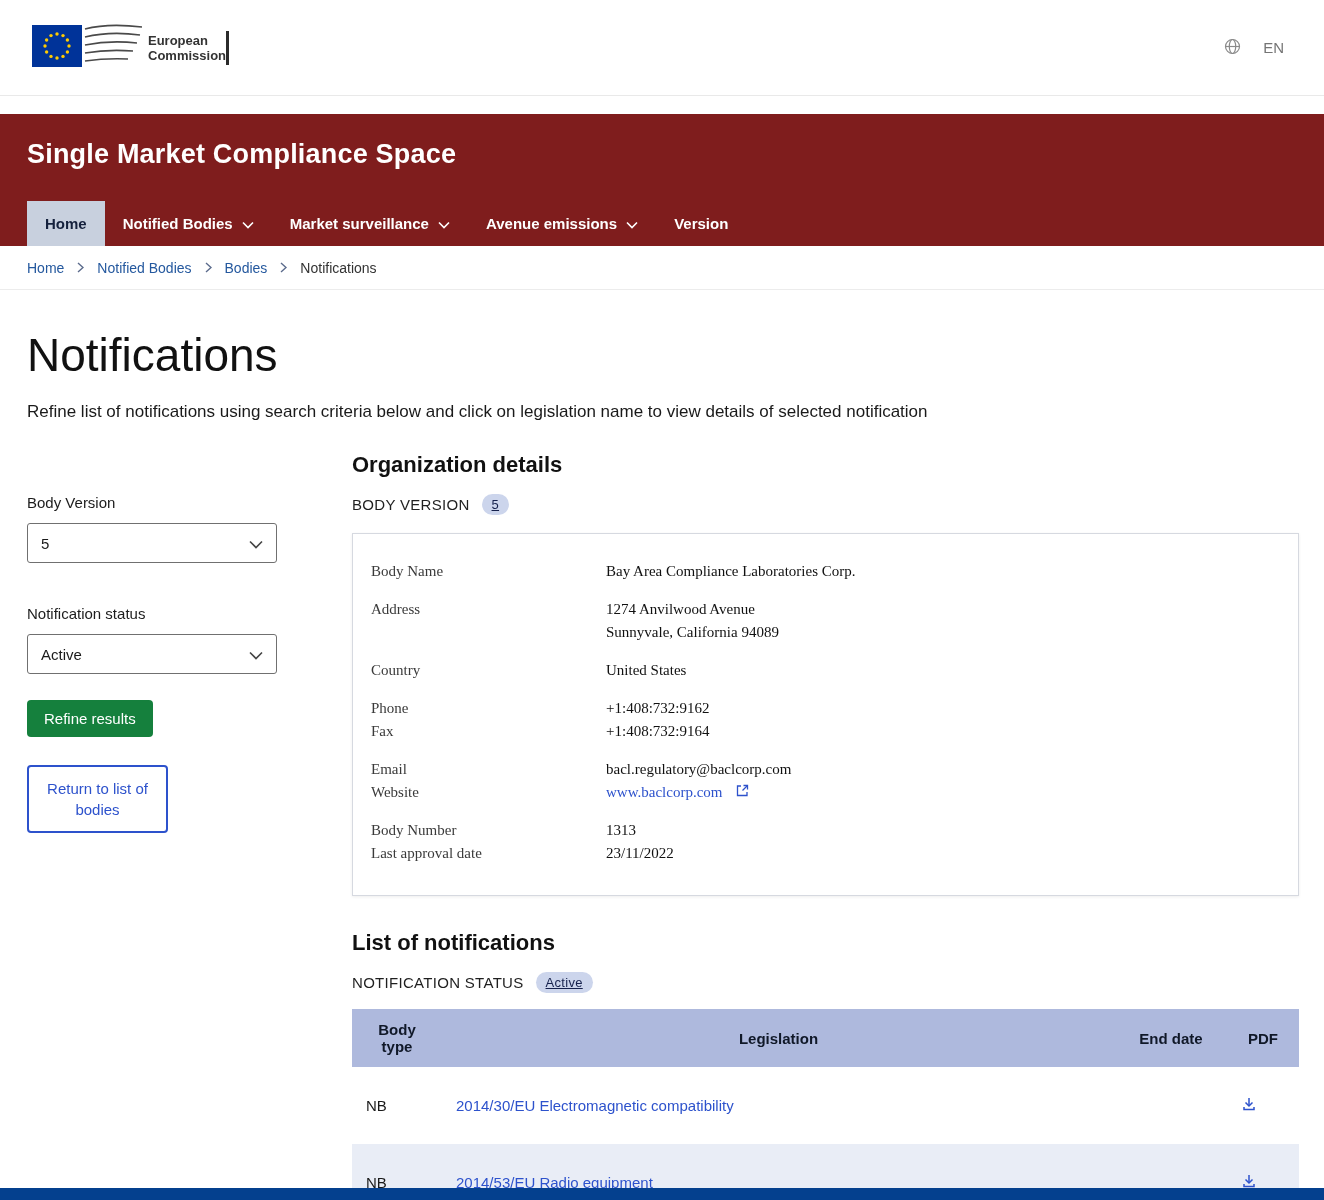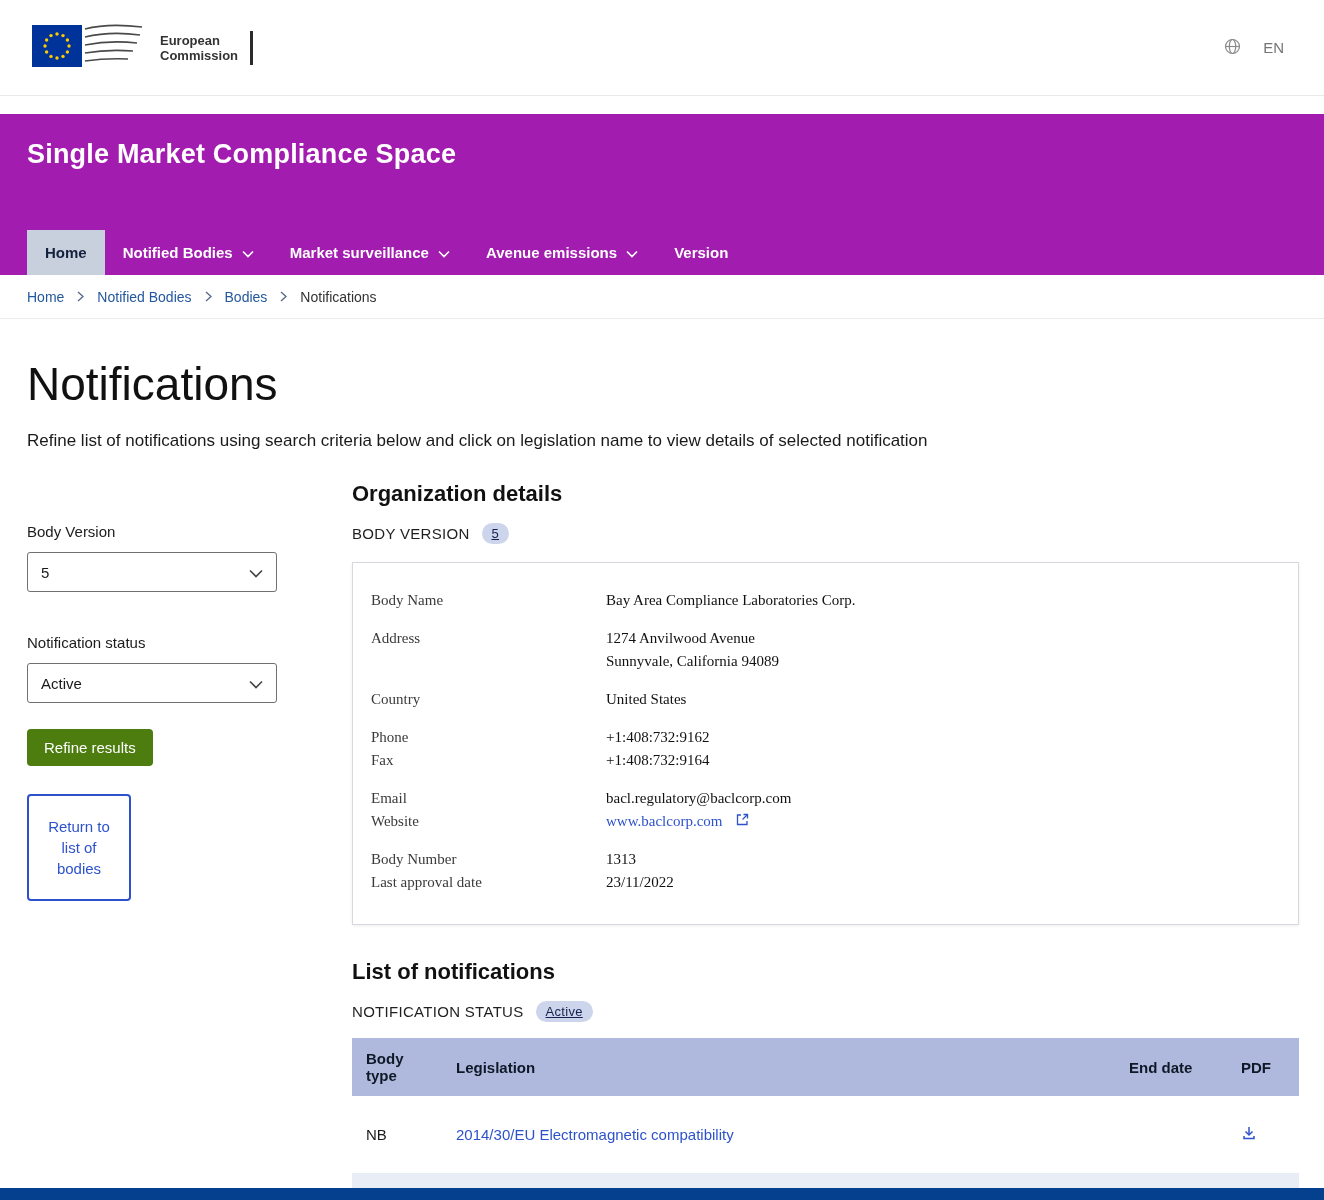--- a/index.html
+++ b/index.html
@@ -7,28 +7,28 @@
   body {
     width: 1324px; height: 1200px; position: relative; overflow: hidden;
     font-family: "Liberation Sans", sans-serif; color: #1a1a1a;
   }
 
   
   .top-bar {
     height: 96px; display: flex; align-items: center; justify-content: space-between;
     padding: 0 40px 0 30px; border-bottom: 1px solid #e9e9e9; background:#fff;
   }
-  .logo-wrap { display: flex; align-items: center; gap: 12px; }
+  .logo-wrap { display: flex; align-items: center; }
   .logo-text { font-size: 13px; color: #333; line-height: 15px; font-weight: 700; }
   .logo-bar { width: 3px; height: 34px; background: #2b2b2b; }
   .lang-wrap { display: flex; align-items: center; gap: 22px; color: #757575; font-size: 15px; }
 
   
   .hero {
-    margin-top: 18px; background: #a21caf; height: 161px;
+    margin-top: 18px; background: #7f1d1d; height: 132px;
     padding: 25px 25px 0 27px; display: flex; flex-direction: column; justify-content: space-between;
   }
   .hero-title { color: #fff; font-size: 27px; font-weight: 700; letter-spacing: 0.2px; }
   .hero-nav { display: flex; }
   .nav-item {
     display: flex; align-items: center; gap: 9px; height: 45px; padding: 0 18px;
     color: #fff; font-size: 15px; font-weight: 700; cursor: pointer;
   }
   .nav-item.active { background: #c8d0de; color: #15213d; }
 
@@ -54,27 +54,27 @@
 
   
   .field-label { margin-top: 42px; font-size: 15px; color: #1c1c1c; }
   .field-label + .select-box { margin-top: 12px; }
   .select-box {
     width: 250px; height: 40px; border: 1px solid #707070; border-radius: 3px;
     background: #fff; display: flex; align-items: center; justify-content: space-between;
     padding: 0 13px; font-size: 15px; color: #1a1a1a; cursor: pointer;
   }
   .btn-primary {
-    margin-top: 26px; display: inline-block; background: #4d7c0f; color: #fff;
+    margin-top: 26px; display: inline-block; background: #15803d; color: #fff;
     border: none; border-radius: 4px; padding: 10px 17px; font-size: 15px;
     font-family: inherit; cursor: pointer;
   }
   .btn-outline {
-    margin-top: 28px; display: block; width: 104px; background: #fff; color: #2d52cc;
-    border: 2px solid #2d52cc; border-radius: 4px; padding: 20px 10px; font-size: 15px;
+    margin-top: 28px; display: block; width: 141px; background: #fff; color: #2d52cc;
+    border: 2px solid #2d52cc; border-radius: 4px; padding: 11px 10px; font-size: 15px;
     font-family: inherit; line-height: 21px; text-align: center; cursor: pointer;
   }
 
   
   .kv-line { margin-top: 16px; display: flex; align-items: center; font-size: 15px; color: #1f1f1f; letter-spacing: 0.3px; }
   .pill-badge {
     margin-left: 12px; background: #ccd5ec; color: #16214d; border-radius: 11px;
     padding: 3px 10px; font-size: 13px; text-decoration: underline; cursor: pointer;
   }
   .org-card {
@@ -85,21 +85,21 @@
   .org-group:last-child { margin-bottom: 0; }
   .org-row { display: flex; font-size: 15px; line-height: 23px; }
   .org-label { width: 235px; flex: none; color: #3a3a3a; }
   .org-value { color: #111; }
   .org-link { color: #2d52cc; text-decoration: none; display: inline-flex; align-items: center; gap: 14px; cursor: pointer; }
 
   
   .list-heading { margin-top: 34px; }
   .notif-table { width: 100%; margin-top: 16px; border-collapse: collapse; font-size: 15px; }
   .notif-table th {
-    background: #aeb9dd; text-align: left; font-weight: 700; color: #101828;
+    background: #aeb9dd; text-align: center; font-weight: 700; color: #101828;
     padding: 12px 14px; vertical-align: middle;
   }
   .th-bodytype { width: 90px; }
   .th-enddate { width: 112px; }
   .th-pdf { width: 72px; }
   .notif-table td { padding: 29px 14px; color: #1a1a1a; margin-top: 12px; }
   .row-even td { background: #fff; }
   .row-odd td { background: #e9edf6; }
   .table-link { color: #2d52cc; text-decoration: none; cursor: pointer; }
   .dl-cell { text-align: left; }

